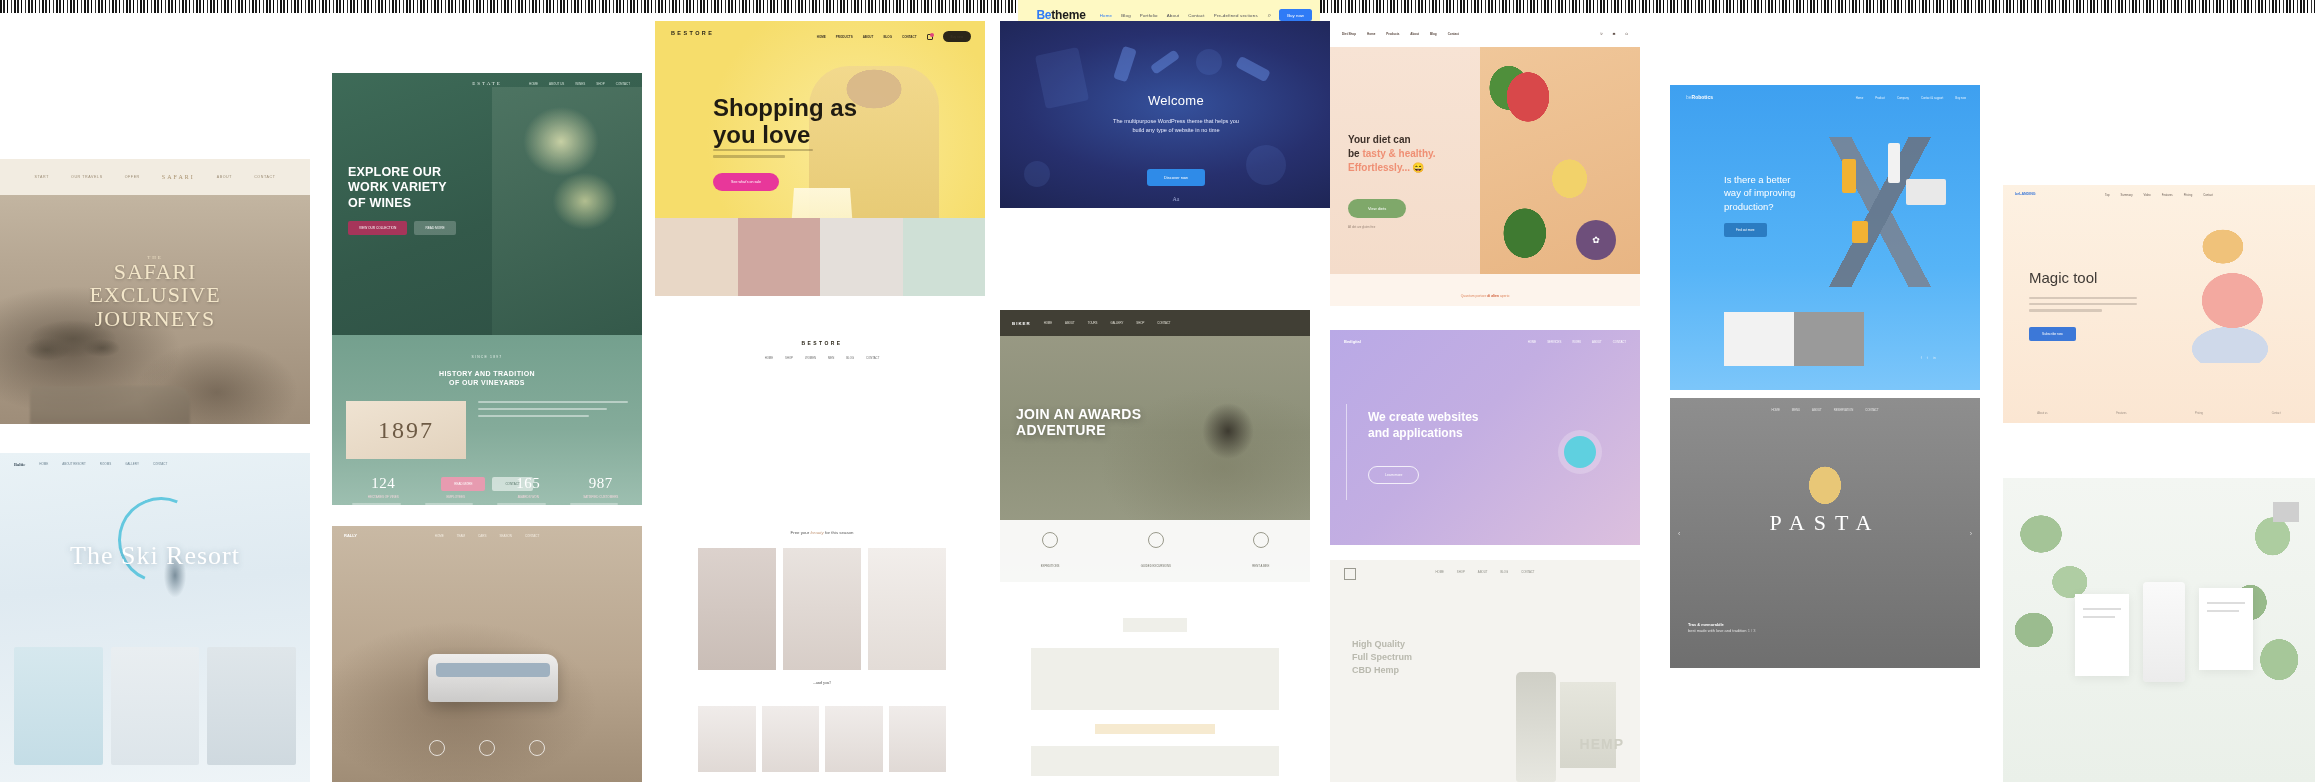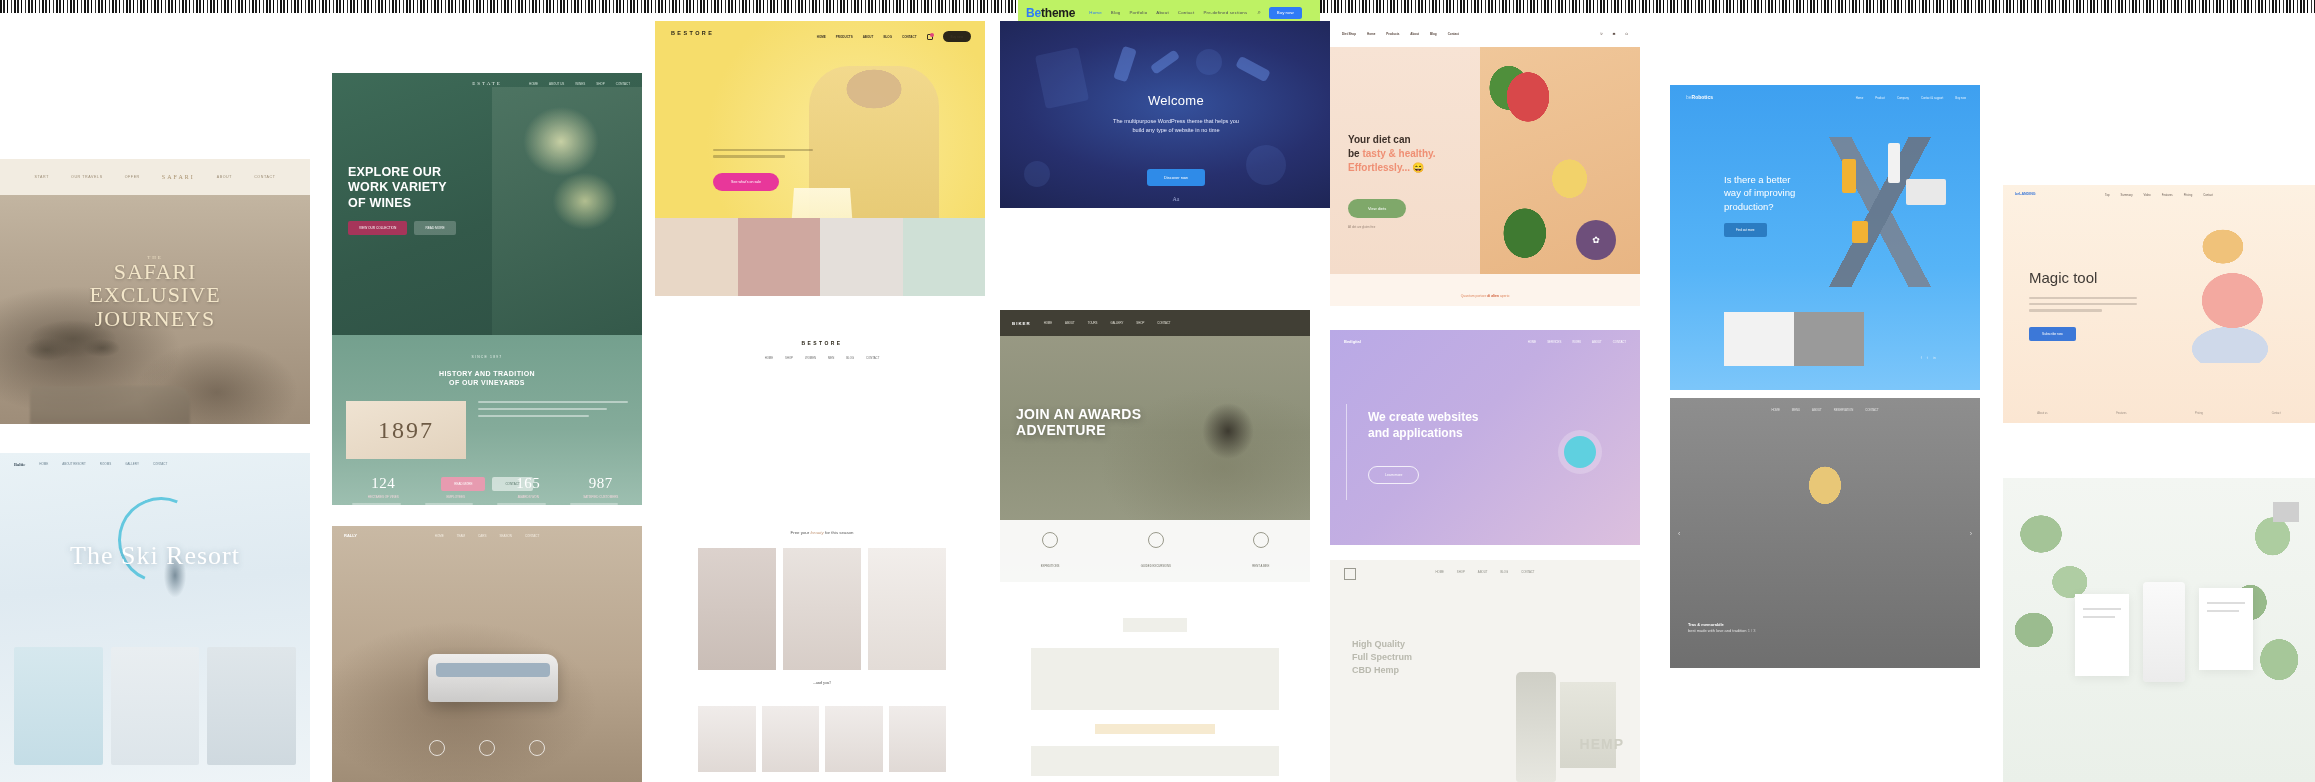--- a/index.html
+++ b/index.html
@@ -10,22 +10,22 @@
   .noise-strip{position:absolute;top:0;left:0;width:1018px;height:13px;overflow:hidden;
     background:
       repeating-linear-gradient(90deg,#111 0 2px,#fff 2px 3px,#222 3px 5px,#fff 5px 7px,#000 7px 8px,#fff 8px 11px,#333 11px 12px,#fff 12px 14px),
       #fff;}
   .noise-strip2{position:absolute;top:0;left:1320px;width:995px;height:13px;overflow:hidden;
     background:
       repeating-linear-gradient(90deg,#111 0 2px,#fff 2px 3px,#222 3px 5px,#fff 5px 7px,#000 7px 8px,#fff 8px 11px,#333 11px 12px,#fff 12px 14px),
       #fff;}
 
   
-  .site-header{position:absolute;top:0;left:1018px;width:302px;height:32px;background:#bef264;
-    display:flex;align-items:center;padding:0 8px;border-bottom:7px solid #4d7c0f;}
+  .site-header{position:absolute;top:0;left:1018px;width:302px;height:32px;background:#fef9c3;
+    display:flex;align-items:center;padding:0 8px;border-bottom:2px solid #4d7c0f;justify-content:flex-end;}
   .logo{font-size:12px;font-weight:700;color:#1c1c1c;letter-spacing:-.2px;}
   .logo .be{color:#2f7bf6;}
   .nav{display:flex;align-items:center;gap:9px;margin-left:14px;}
   .nav a{font-size:4.4px;color:#4a4a55;text-decoration:none;white-space:nowrap;letter-spacing:.2px;}
   .nav a.active{color:#2f7bf6;}
   .hdr-search{margin-left:10px;font-size:6px;color:#3a3a45;}
   .buy-now{margin-left:8px;background:#2f7bf6;color:#fff;font-size:4.4px;
     padding:3.5px 8px;border-radius:2.5px;border:none;white-space:nowrap;}
 
   
@@ -535,20 +535,24 @@
       <div class="bs-logo">BESTORE</div>
       <div class="bs-nav">
         <span>HOME</span>
         <span>PRODUCTS</span>
         <span>ABOUT</span>
         <span>BLOG</span>
         <span>CONTACT</span>
         <span class="bs-cart"></span>
         <span class="bs-buy">Buy now</span>
       </div>
+      <div class="bs-h1">
+        <div>Shopping as</div>
+        <div>you love</div>
+      </div>
       <div class="bs-p">
           <i></i>
           <i></i>
         </div>
       <div class="bs-cta">See what's on sale</div>
       <div class="bs-badge">-20%</div>
       <div class="bs-tiles">
         <div style="background:#e8d7c6"></div>
         <div style="background:#cfa8a0"></div>
         <div style="background:#e4dfda"></div>
@@ -737,20 +741,21 @@
     <div class="shot">
       <div class="ps-bg"></div>
       <div class="ps-fork"></div>
       <div class="ps-nav">
         <span>HOME</span>
         <span>MENU</span>
         <span>ABOUT</span>
         <span>RESERVATION</span>
         <span>CONTACT</span>
       </div>
+      <div class="ps-title">PASTA</div>
       <div class="ps-arrows">
         <span>‹</span>
         <span>›</span>
       </div>
       <div class="ps-sub">
         <b>Tras &amp; memorabile</b>
         <i>best made with love</i>
         <i>and tradition</i>
         <i style="opacity:.6">1 / 3</i>
       </div>

